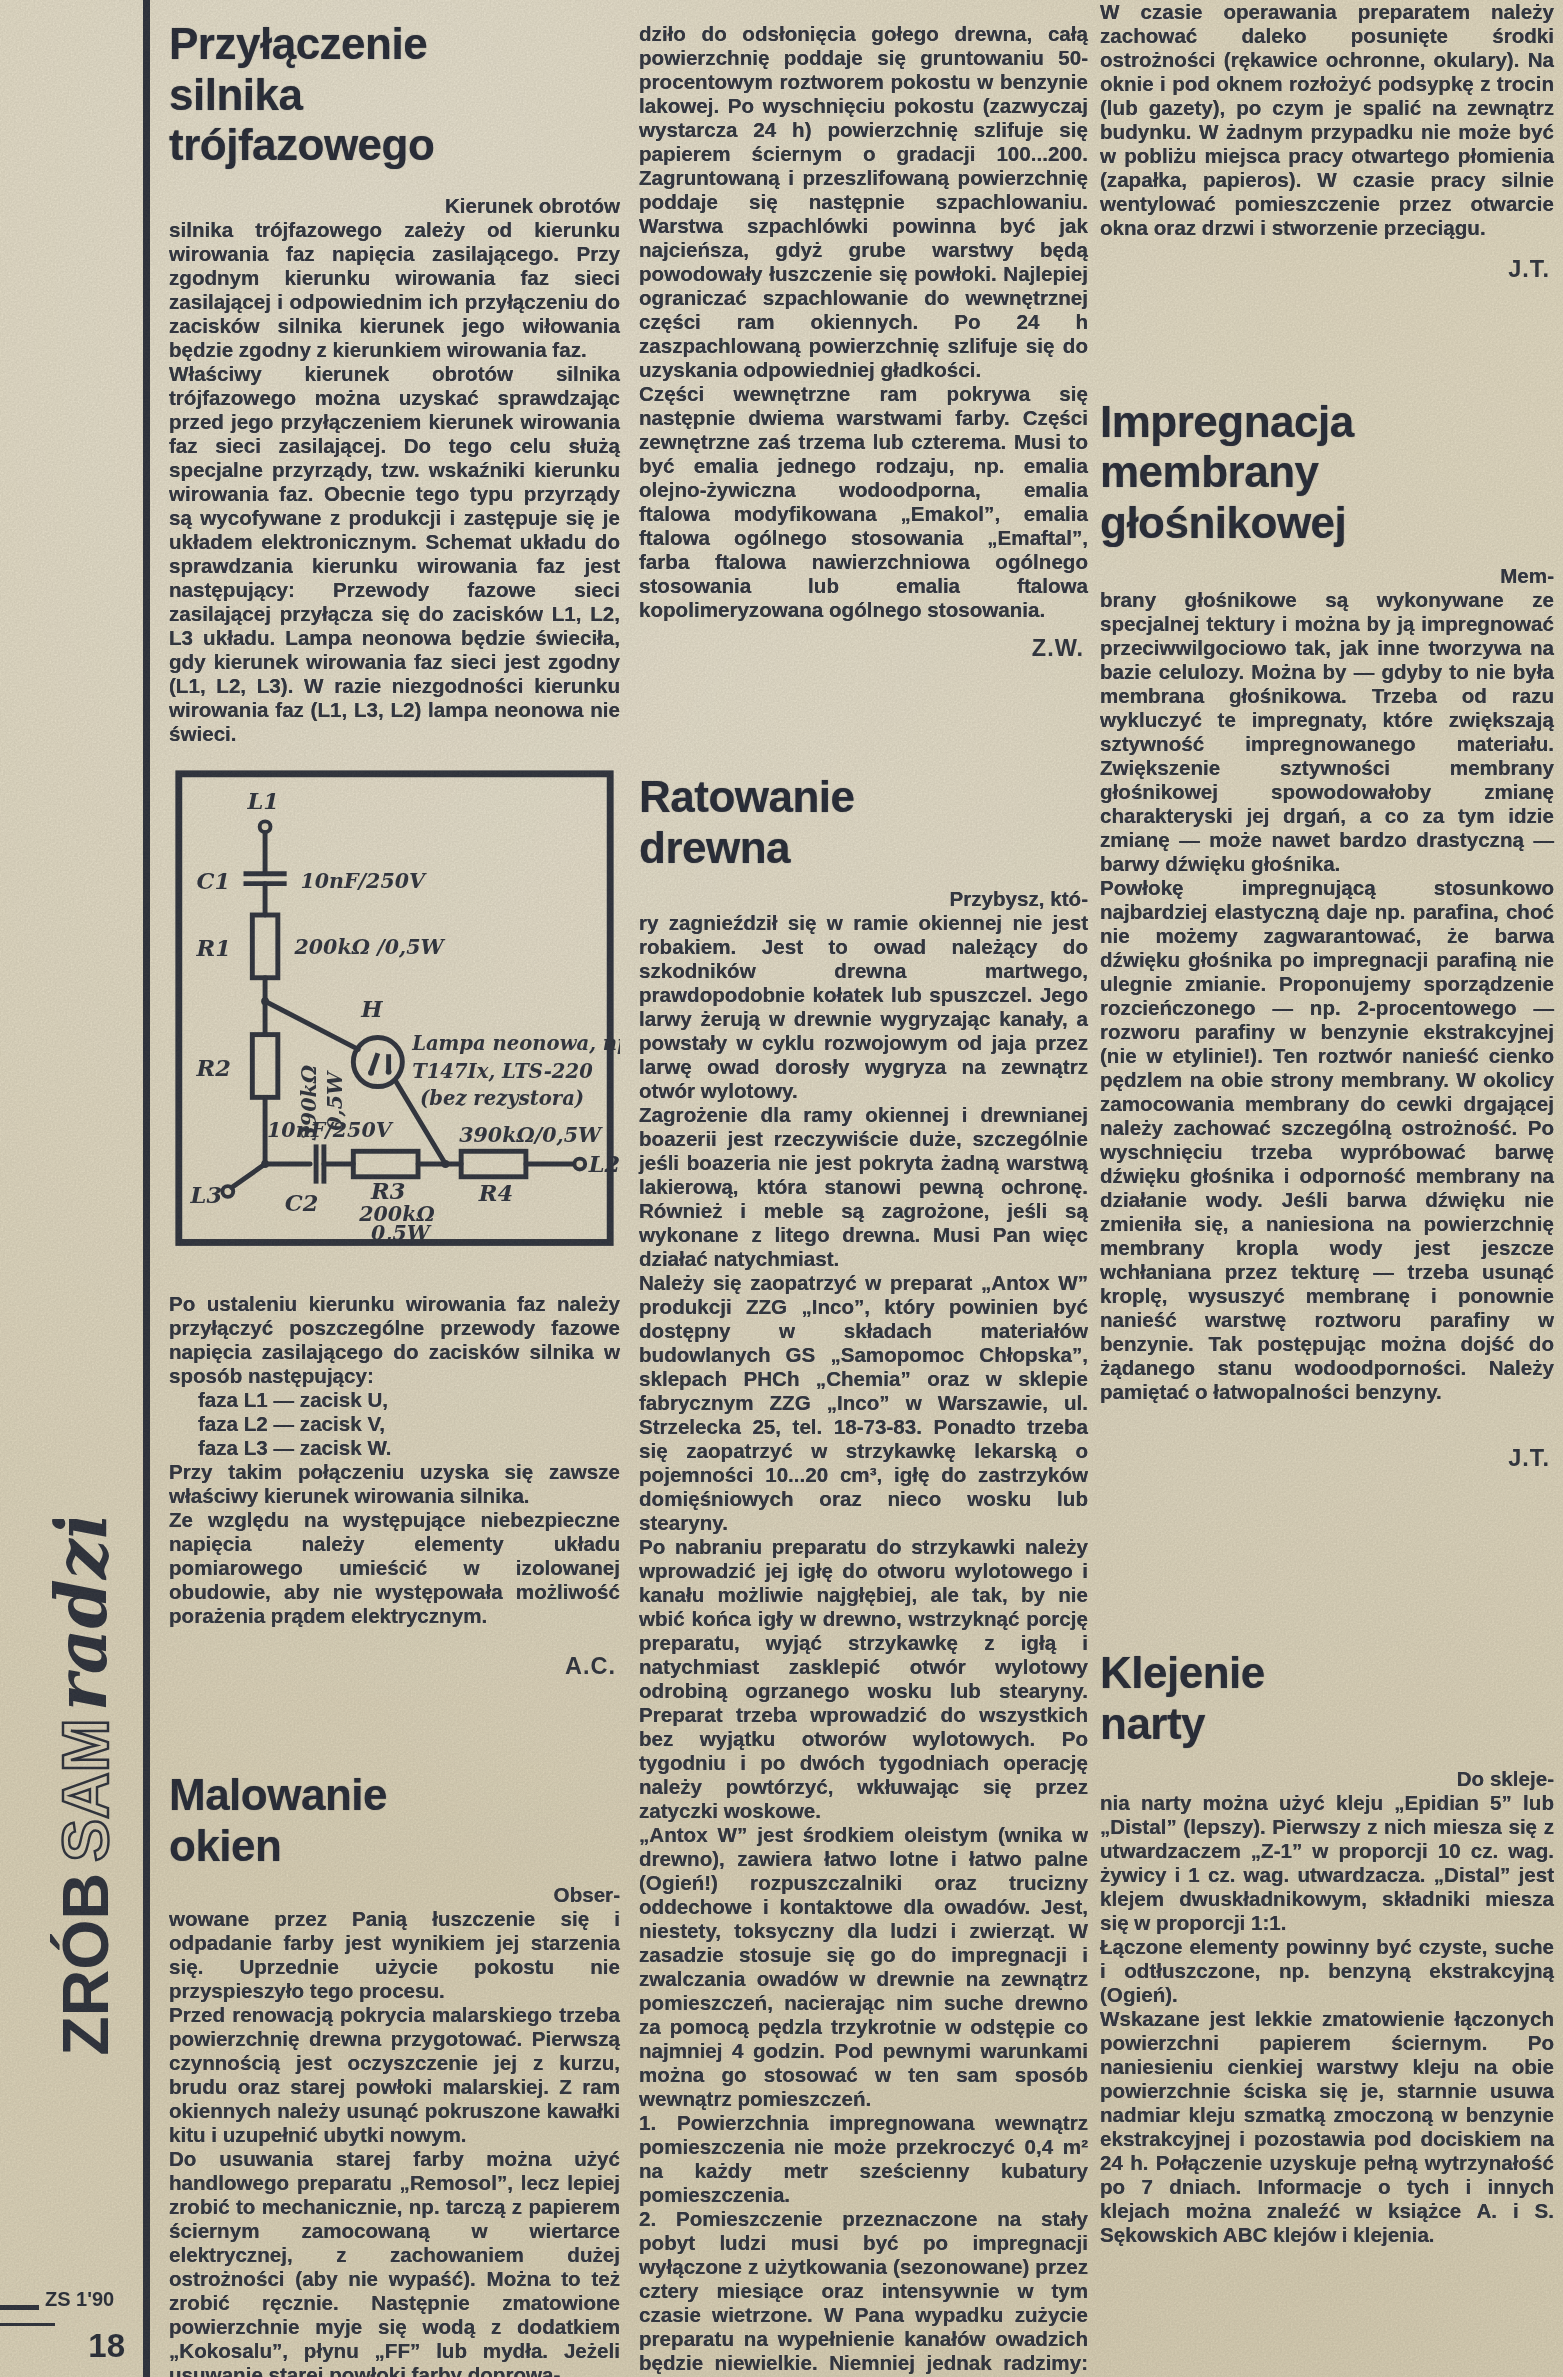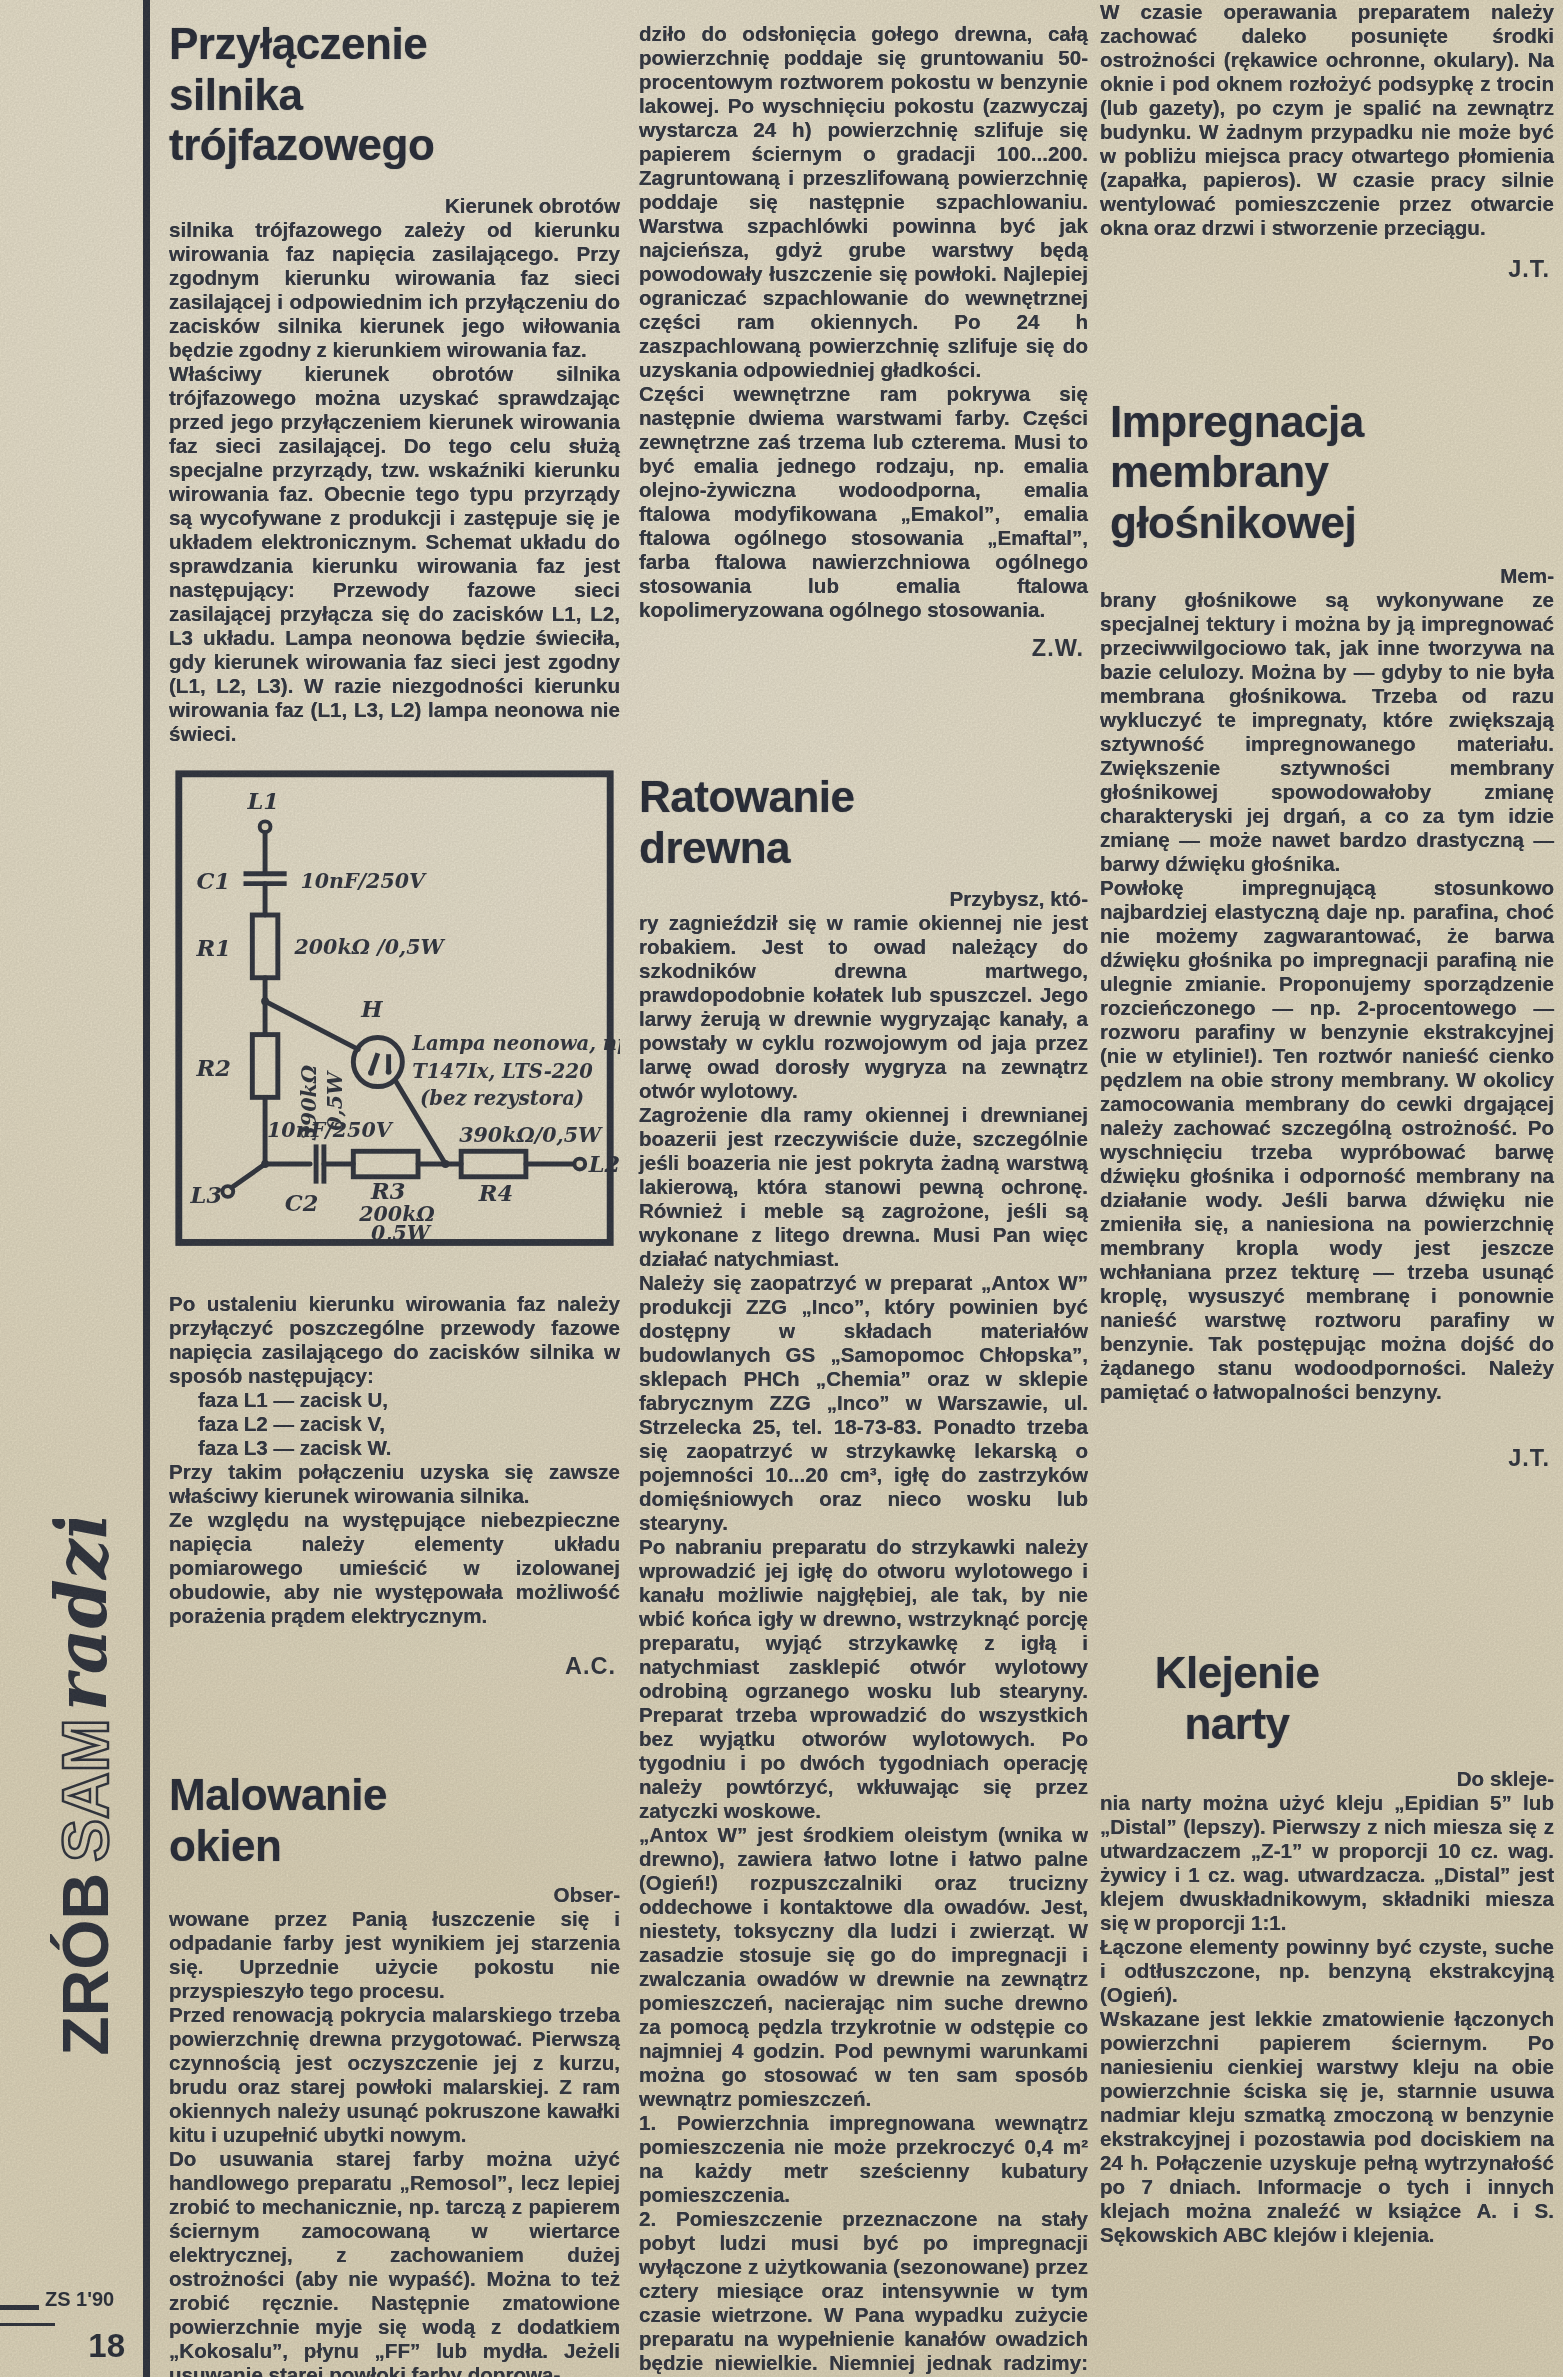--- a/index.html
+++ b/index.html
@@ -177,29 +177,29 @@
     </article>
   </div>
 
   <div class="col col3">
     <article>
       <p class="body">W czasie operawania preparatem należy zachować daleko posunięte środki ostrożności (rękawice ochronne, okulary). Na oknie i pod oknem rozłożyć podsypkę z trocin (lub gazety), po czym je spalić na zewnątrz budynku. W żadnym przypadku nie może być w pobliżu miejsca pracy otwartego płomienia (zapałka, papieros). W czasie pracy silnie wentylować pomieszczenie przez otwarcie okna oraz drzwi i stworzenie przeciągu.</p>
       <div class="sig" style="margin-top:15.7px;">J.T.</div>
     </article>
 
     <article>
-      <h1 class="w360" style="margin-top:114px;margin-left:10px;">Impregnacja membrany głośnikowej</h1>
+      <h1 class="w360" style="margin-top:114px;">Impregnacja membrany głośnikowej</h1>
       <div class="body lead" style="margin-top:15.7px;">Mem-</div>
       <p class="body">brany głośnikowe są wykonywane ze specjalnej tektury i można by ją impregnować przeciwwilgociowo tak, jak inne tworzywa na bazie celulozy. Można by — gdyby to nie była membrana głośnikowa. Trzeba od razu wykluczyć te impregnaty, które zwiększają sztywność impregnowanego materiału. Zwiększenie sztywności membrany głośnikowej spowodowałoby zmianę charakteryski jej drgań, a co za tym idzie zmianę — może nawet bardzo drastyczną — barwy dźwięku głośnika.</p>
       <p class="body">Powłokę impregnującą stosunkowo najbardziej elastyczną daje np. parafina, choć nie możemy zagwarantować, że barwa dźwięku głośnika po impregnacji parafiną nie ulegnie zmianie. Proponujemy sporządzenie rozcieńczonego — np. 2-procentowego — rozworu parafiny w benzynie ekstrakcyjnej (nie w etylinie!). Ten roztwór nanieść cienko pędzlem na obie strony membrany. W okolicy zamocowania membrany do cewki drgającej należy zachować szczególną ostrożność. Po wyschnięciu trzeba wypróbować barwę dźwięku głośnika i odporność membrany na działanie wody. Jeśli barwa dźwięku nie zmieniła się, a naniesiona na powierzchnię membrany kropla wody jest jeszcze wchłaniana przez tekturę — trzeba usunąć kroplę, wysuszyć membranę i ponownie nanieść warstwę roztworu parafiny w benzynie. Tak postępując można dojść do żądanego stanu wodoodporności. Należy pamiętać o łatwopalności benzyny.</p>
       <div class="sig" style="margin-top:41px;">J.T.</div>
     </article>
 
     <article>
-      <h1 class="w280" style="margin-top:176px;text-align:center;">Klejenie narty</h1>
+      <h1 class="w280" style="margin-top:176px;">Klejenie narty</h1>
       <div class="body lead" style="margin-top:17.6px;">Do skleje-</div>
       <p class="body">nia narty można użyć kleju „Epidian 5” lub „Distal” (lepszy). Pierwszy z nich miesza się z utwardzaczem „Z-1” w proporcji 10 cz. wag. żywicy i 1 cz. wag. utwardzacza. „Distal” jest klejem dwuskładnikowym, składniki miesza się w proporcji 1:1.</p>
       <p class="body">Łączone elementy powinny być czyste, suche i odtłuszczone, np. benzyną ekstrakcyjną (Ogień).</p>
       <p class="body">Wskazane jest lekkie zmatowienie łączonych powierzchni papierem ściernym. Po naniesieniu cienkiej warstwy kleju na obie powierzchnie ściska się je, starnnie usuwa nadmiar kleju szmatką zmoczoną w benzynie ekstrakcyjnej i pozostawia pod dociskiem na 24 h. Połączenie uzyskuje pełną wytrzynałość po 7 dniach. Informacje o tych i innych klejach można znaleźć w książce A. i S. Sękowskich ABC klejów i klejenia.</p>
 
     </article>
   </div>
 
   <svg class="grain" width="1563" height="2378" viewBox="0 0 1595 2426">
     <filter id="grainF">

